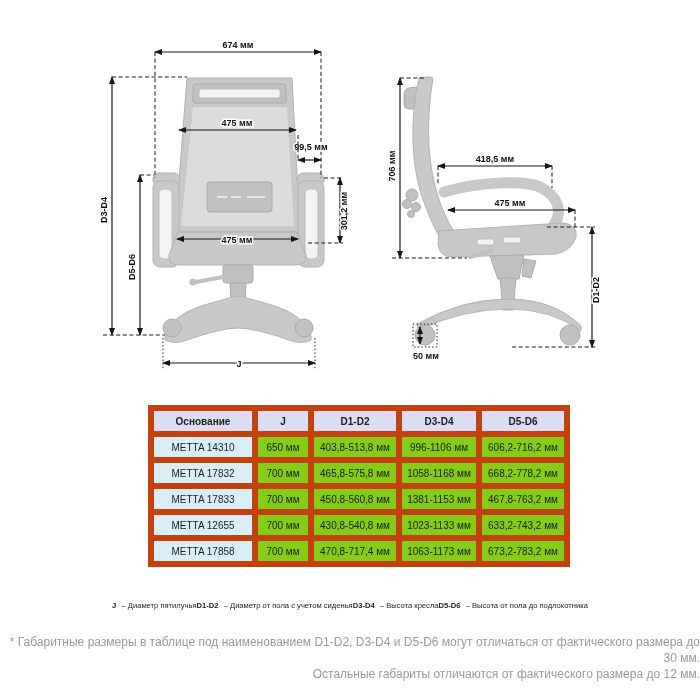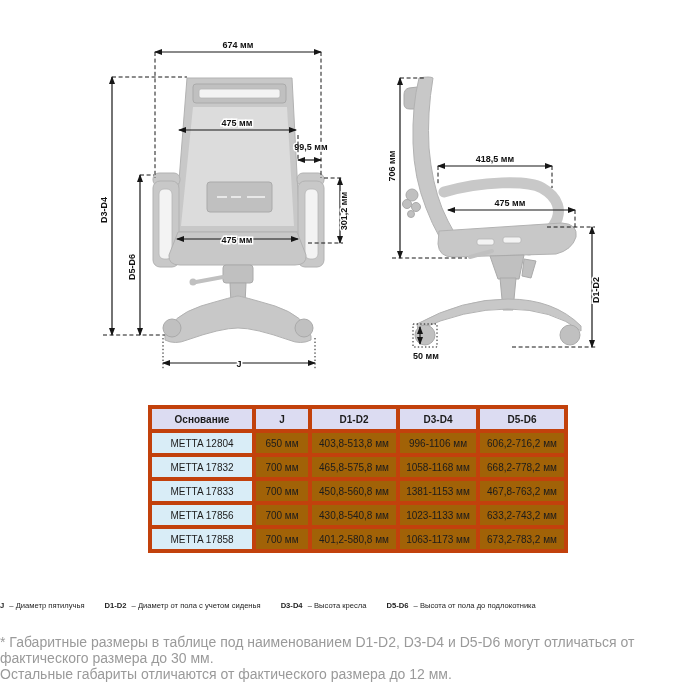--- a/index.html
+++ b/index.html
@@ -13,40 +13,40 @@
   .dash{stroke:#161616;stroke-width:1;stroke-dasharray:4 2.6;fill:none;}
   .dots{stroke:#161616;stroke-width:1;stroke-dasharray:1.4 2.2;fill:none;}
   .body{fill:#c8c8c8;stroke:#b2b2b2;stroke-width:1;}
   .body2{fill:#c0c0c0;stroke:#aaaaaa;stroke-width:1;}
   .mesh{fill:#dcdcdc;stroke:none;}
   .slot{fill:#f3f3f3;stroke:#b5b5b5;stroke-width:.8;}
 
   
   #spec-table{position:absolute;left:148px;top:405px;width:416px;border-collapse:collapse;
               table-layout:fixed;font-size:10px;color:#1c1c1c;}
-  #spec-table th,#spec-table td{border:4px solid #c2410c;height:20px;text-align:center;
+  #spec-table th,#spec-table td{border:6px solid #c2410c;height:20px;text-align:center;
               padding:0 2px;overflow:hidden;white-space:nowrap;}
   #spec-table th{background:#dcdcf2;font-weight:bold;}
-  #spec-table td{background:#a16207;font-weight:normal;}
+  #spec-table td{background:#84cc16;font-weight:normal;}
   #spec-table td:first-child{background:#d9edf7;}
   #spec-table col:nth-child(1){width:104px;}
   #spec-table col:nth-child(2){width:56px;}
   #spec-table col:nth-child(3){width:88px;}
   #spec-table col:nth-child(4){width:80px;}
   #spec-table col:nth-child(5){width:88px;}
 
   
-  #legend{position:absolute;left:0;top:601px;width:700px;display:flex;justify-content:flex-start;
-          gap:20px;font-size:7.6px;color:#222;}
+  #legend{position:absolute;left:0;top:601px;width:700px;display:flex;justify-content:center;
+          font-size:7.6px;color:#222;}
   #legend .term{font-weight:bold;}
   #legend .desc{margin-left:3px;}
 
   
-  #footnote{position:absolute;left:0;top:634px;width:700px;text-align:left;
-            font-size:14px;color:#9a9a9a;line-height:16px;}
+  #footnote{position:absolute;left:0;top:634px;width:700px;text-align:right;
+            font-size:12px;color:#9a9a9a;line-height:16px;}
 </style>
 </head>
 <body>
 
 <div id="canvas">
 
   <svg style="position:absolute;left:95px;top:35px;" width="265" height="345" viewBox="0 0 265 345">
     <defs>
       <marker id="ae" markerWidth="8" markerHeight="7" refX="7" refY="3" orient="auto" markerUnits="userSpaceOnUse">
         <path d="M0,0 L8,3 L0,6 Z" fill="#161616"></path>
@@ -207,51 +207,51 @@
         <tr id="thead-row">
           <th>Основание</th>
           <th>J</th>
           <th>D1-D2</th>
           <th>D3-D4</th>
           <th>D5-D6</th>
         </tr>
       </thead>
     <tbody id="tbody">
         <tr>
-          <td>METTA 12804</td>
+          <td>METTA 14310</td>
           <td>650 мм</td>
           <td>403,8-513,8 мм</td>
           <td>996-1106 мм</td>
           <td>606,2-716,2 мм</td>
         </tr>
         <tr>
           <td>METTA 17832</td>
           <td>700 мм</td>
           <td>465,8-575,8 мм</td>
           <td>1058-1168 мм</td>
           <td>668,2-778,2 мм</td>
         </tr>
         <tr>
           <td>METTA 17833</td>
           <td>700 мм</td>
           <td>450,8-560,8 мм</td>
           <td>1381-1153 мм</td>
           <td>467,8-763,2 мм</td>
         </tr>
         <tr>
-          <td>METTA 17856</td>
+          <td>METTA 12655</td>
           <td>700 мм</td>
           <td>430,8-540,8 мм</td>
           <td>1023-1133 мм</td>
           <td>633,2-743,2 мм</td>
         </tr>
         <tr>
           <td>METTA 17858</td>
           <td>700 мм</td>
-          <td>401,2-580,8 мм</td>
+          <td>470,8-717,4 мм</td>
           <td>1063-1173 мм</td>
           <td>673,2-783,2 мм</td>
         </tr>
       </tbody>
   </table>
 
   <div id="legend">
     <span class="item">
       <span class="term">J</span>
       <span class="desc">– Диаметр пятилучья</span>

